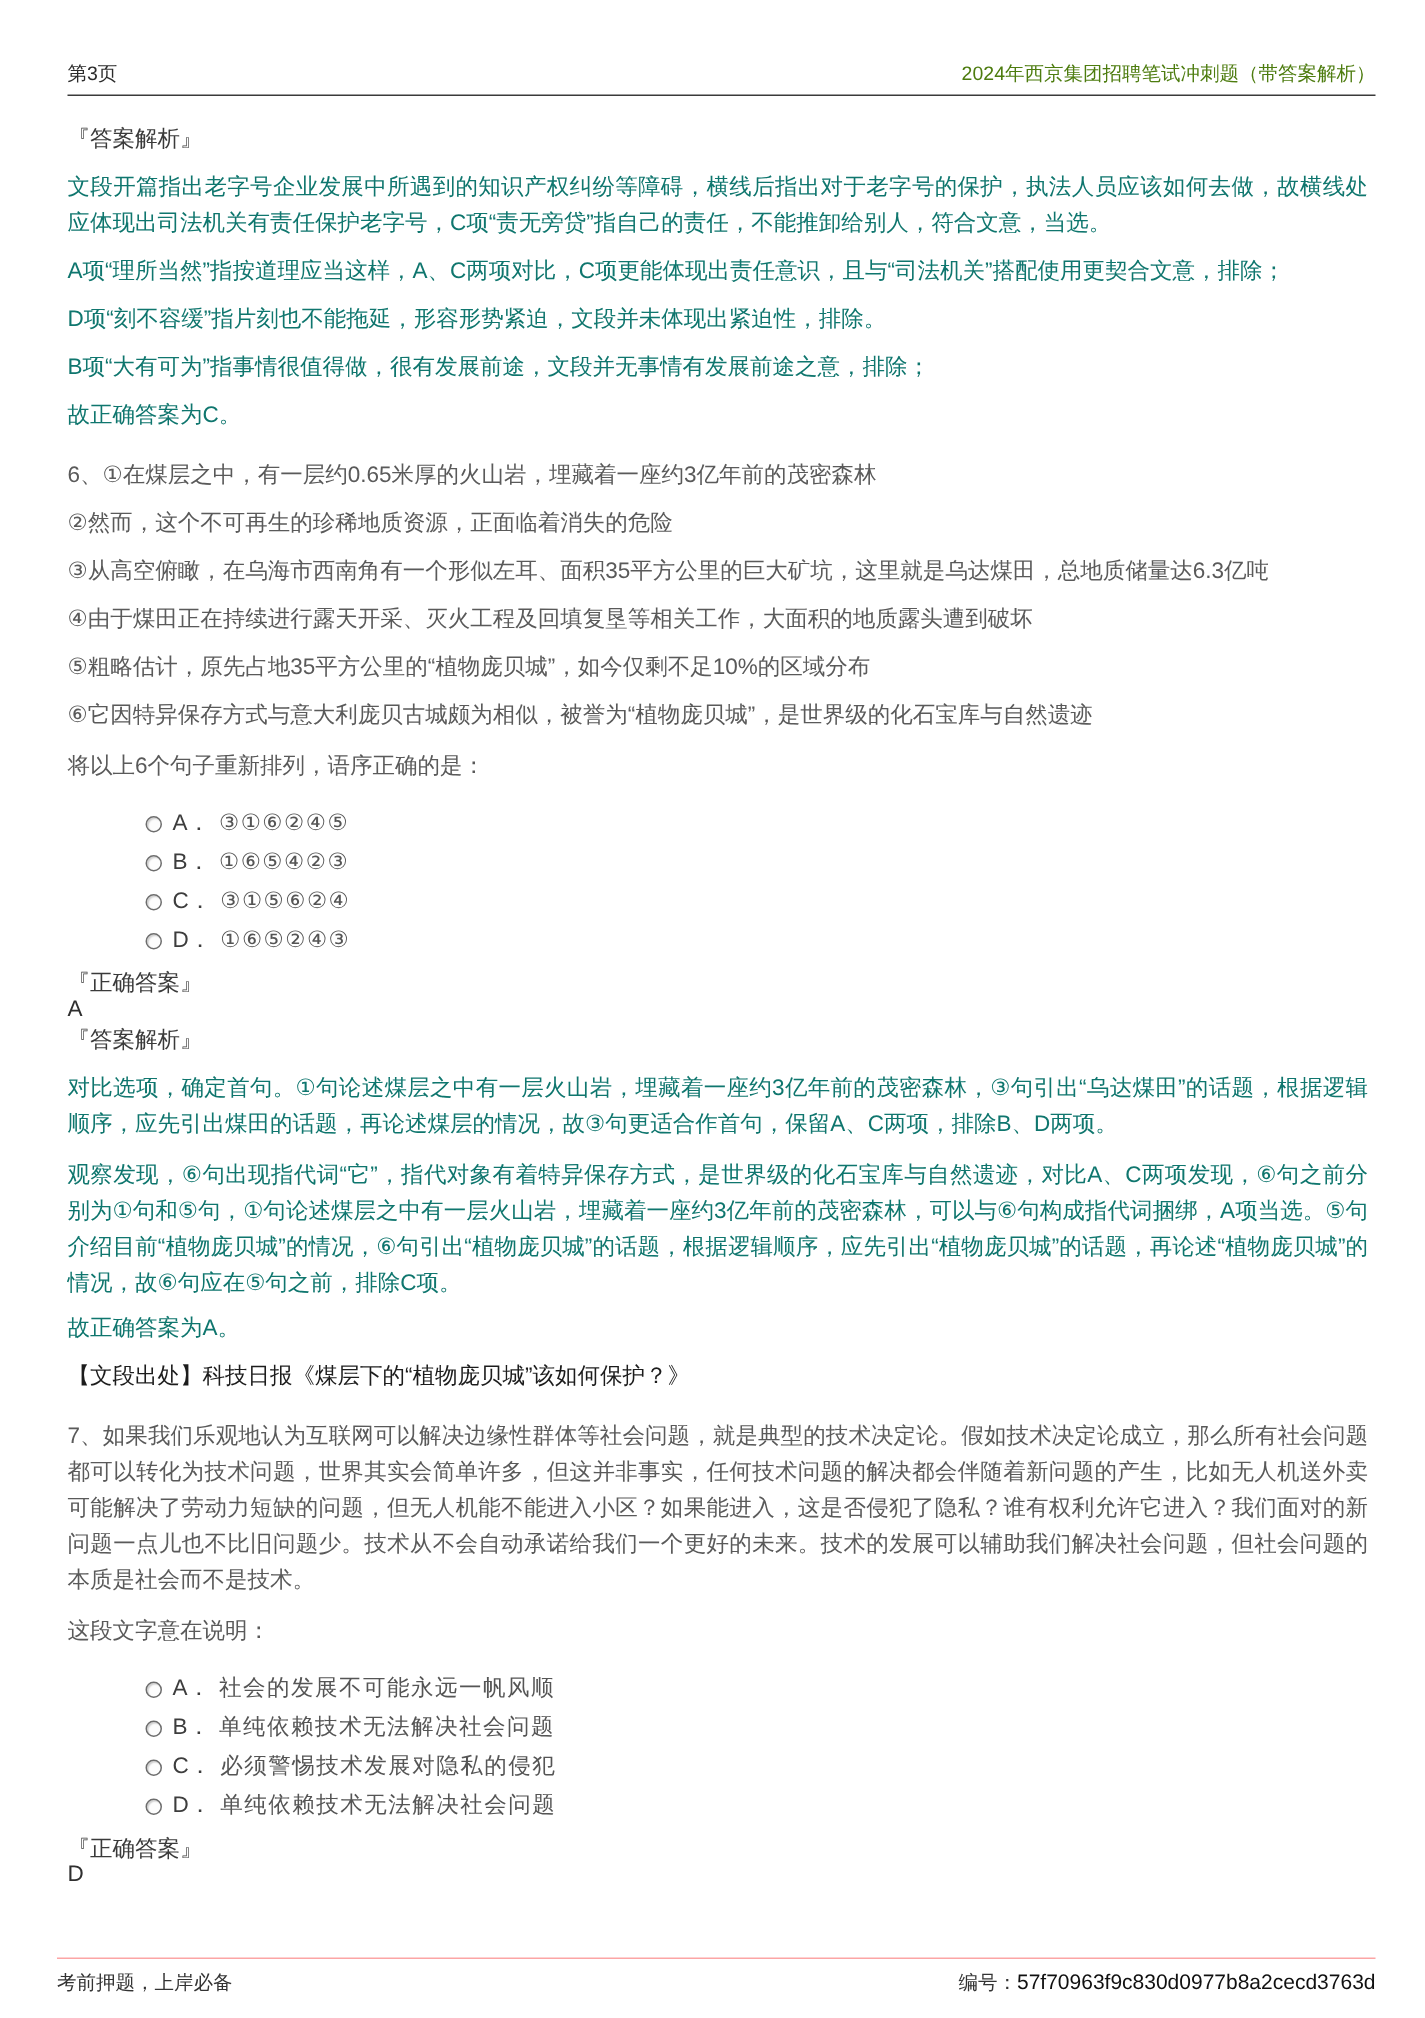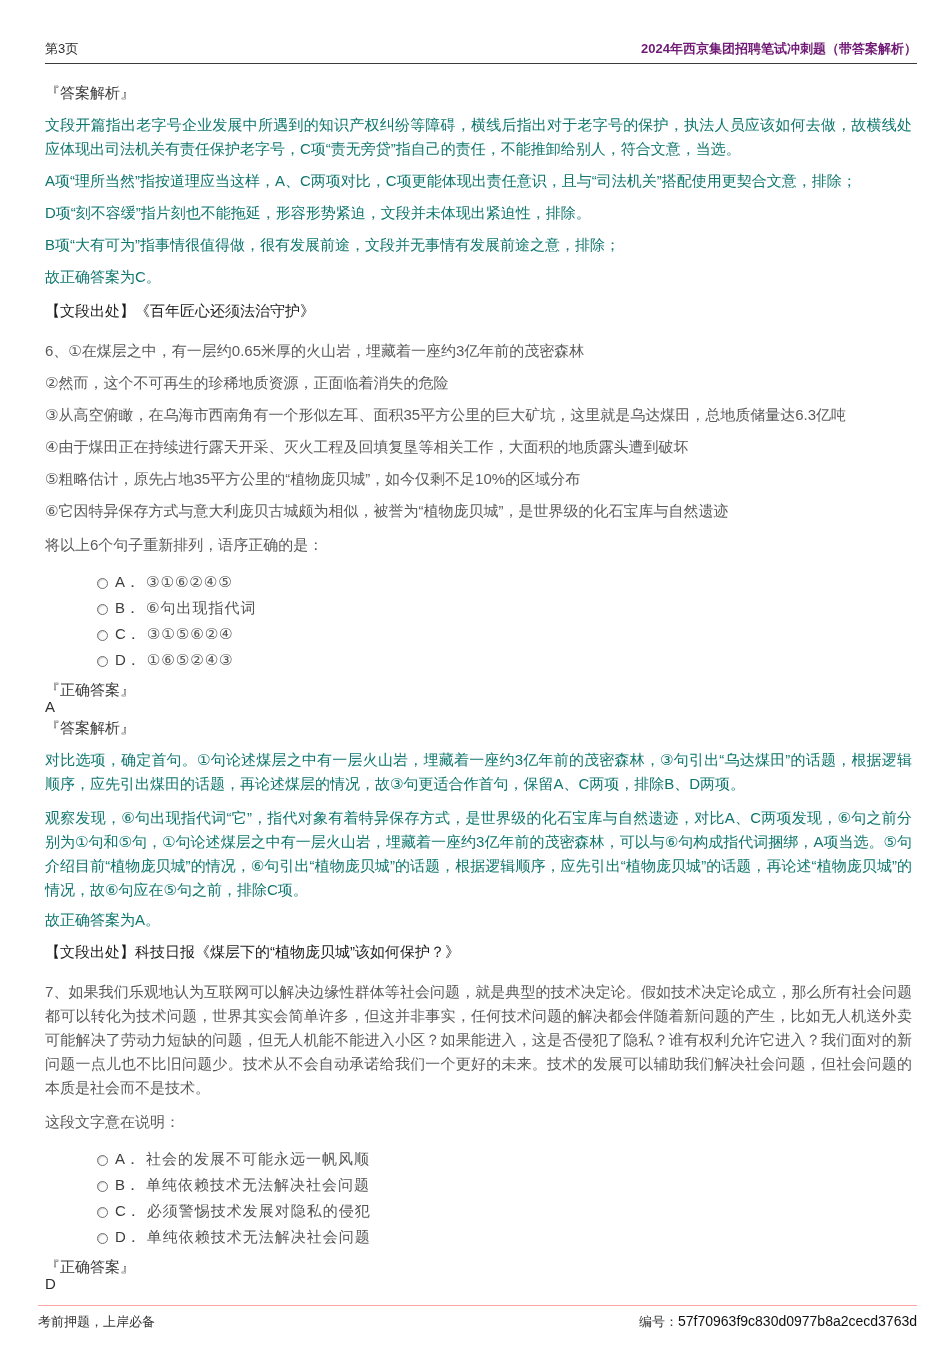--- a/index.html
+++ b/index.html
@@ -4,21 +4,21 @@
 <style>
   * { margin:0; padding:0; box-sizing:border-box; }
   html,body { background:#fff; }
   body { font-family:"Liberation Sans","DejaVu Sans",sans-serif; }
   .page { position:relative; width:950px; height:1345px; background:#ffffff; overflow:hidden; }
 
   
   .hdr { display:flex; justify-content:space-between; align-items:flex-end;
          margin:16px 33px 0 45px; padding:24px 0 5px 0; border-bottom:1.5px solid #3a3a3a;
          font-size:13px; color:#2b2b2b; }
-  .hdr-title { font-weight:700; color:#701a75; }
+  .hdr-title { font-weight:400; color:#4d7c0f; }
 
   
   .content { padding:20px 38px 0 45px; font-size:15px; color:#3f3f3f; }
   .lbl  { line-height:17px; color:#3a3a3a; }
   .para { line-height:24px; text-align:justify; color:#0f766e; }
   .m12 { margin-top:12px; } .m10 { margin-top:10px; } .m8 { margin-top:8px; }
   .m16 { margin-top:16px; } .m6 { margin-top:6px; } .m4 { margin-top:4px; }
   .stem { color:#5a5a5a; }
   .src  { color:#1c1c1c; }
   .ansletter { line-height:17px; color:#2f2f2f; }
@@ -50,40 +50,39 @@
   </div>
 
   <div class="content">
 
     <p class="lbl">『答案解析』</p>
     <p class="para m12">文段开篇指出老字号企业发展中所遇到的知识产权纠纷等障碍，横线后指出对于老字号的保护，执法人员应该如何去做，故横线处应体现出司法机关有责任保护老字号，C项“责无旁贷”指自己的责任，不能推卸给别人，符合文意，当选。</p>
     <p class="para m8">A项“理所当然”指按道理应当这样，A、C两项对比，C项更能体现出责任意识，且与“司法机关”搭配使用更契合文意，排除；</p>
     <p class="para m8">D项“刻不容缓”指片刻也不能拖延，形容形势紧迫，文段并未体现出紧迫性，排除。</p>
     <p class="para m8">B项“大有可为”指事情很值得做，很有发展前途，文段并无事情有发展前途之意，排除；</p>
     <p class="para m8">故正确答案为C。</p>
-    <p class="para m10 src">【文段出处】《百年匠心还须法治守护》</p>
 
     <p class="para m16 stem">6、①在煤层之中，有一层约0.65米厚的火山岩，埋藏着一座约3亿年前的茂密森林</p>
     <p class="para m8 stem">②然而，这个不可再生的珍稀地质资源，正面临着消失的危险</p>
     <p class="para m8 stem">③从高空俯瞰，在乌海市西南角有一个形似左耳、面积35平方公里的巨大矿坑，这里就是乌达煤田，总地质储量达6.3亿吨</p>
     <p class="para m8 stem">④由于煤田正在持续进行露天开采、灭火工程及回填复垦等相关工作，大面积的地质露头遭到破坏</p>
     <p class="para m8 stem">⑤粗略估计，原先占地35平方公里的“植物庞贝城”，如今仅剩不足10%的区域分布</p>
     <p class="para m8 stem">⑥它因特异保存方式与意大利庞贝古城颇为相似，被誉为“植物庞贝城”，是世界级的化石宝库与自然遗迹</p>
     <p class="para m10 stem">将以上6个句子重新排列，语序正确的是：</p>
 
     <div class="opts">
       <div class="opt">
         <span class="radio"></span>
         <span class="opt-letter">A．</span>
         <span class="opt-text">③①⑥②④⑤</span>
       </div>
       <div class="opt">
         <span class="radio"></span>
         <span class="opt-letter">B．</span>
-        <span class="opt-text">⑥句出现指代词</span>
+        <span class="opt-text">①⑥⑤④②③</span>
       </div>
       <div class="opt">
         <span class="radio"></span>
         <span class="opt-letter">C．</span>
         <span class="opt-text">③①⑤⑥②④</span>
       </div>
       <div class="opt">
         <span class="radio"></span>
         <span class="opt-letter">D．</span>
         <span class="opt-text">①⑥⑤②④③</span>

